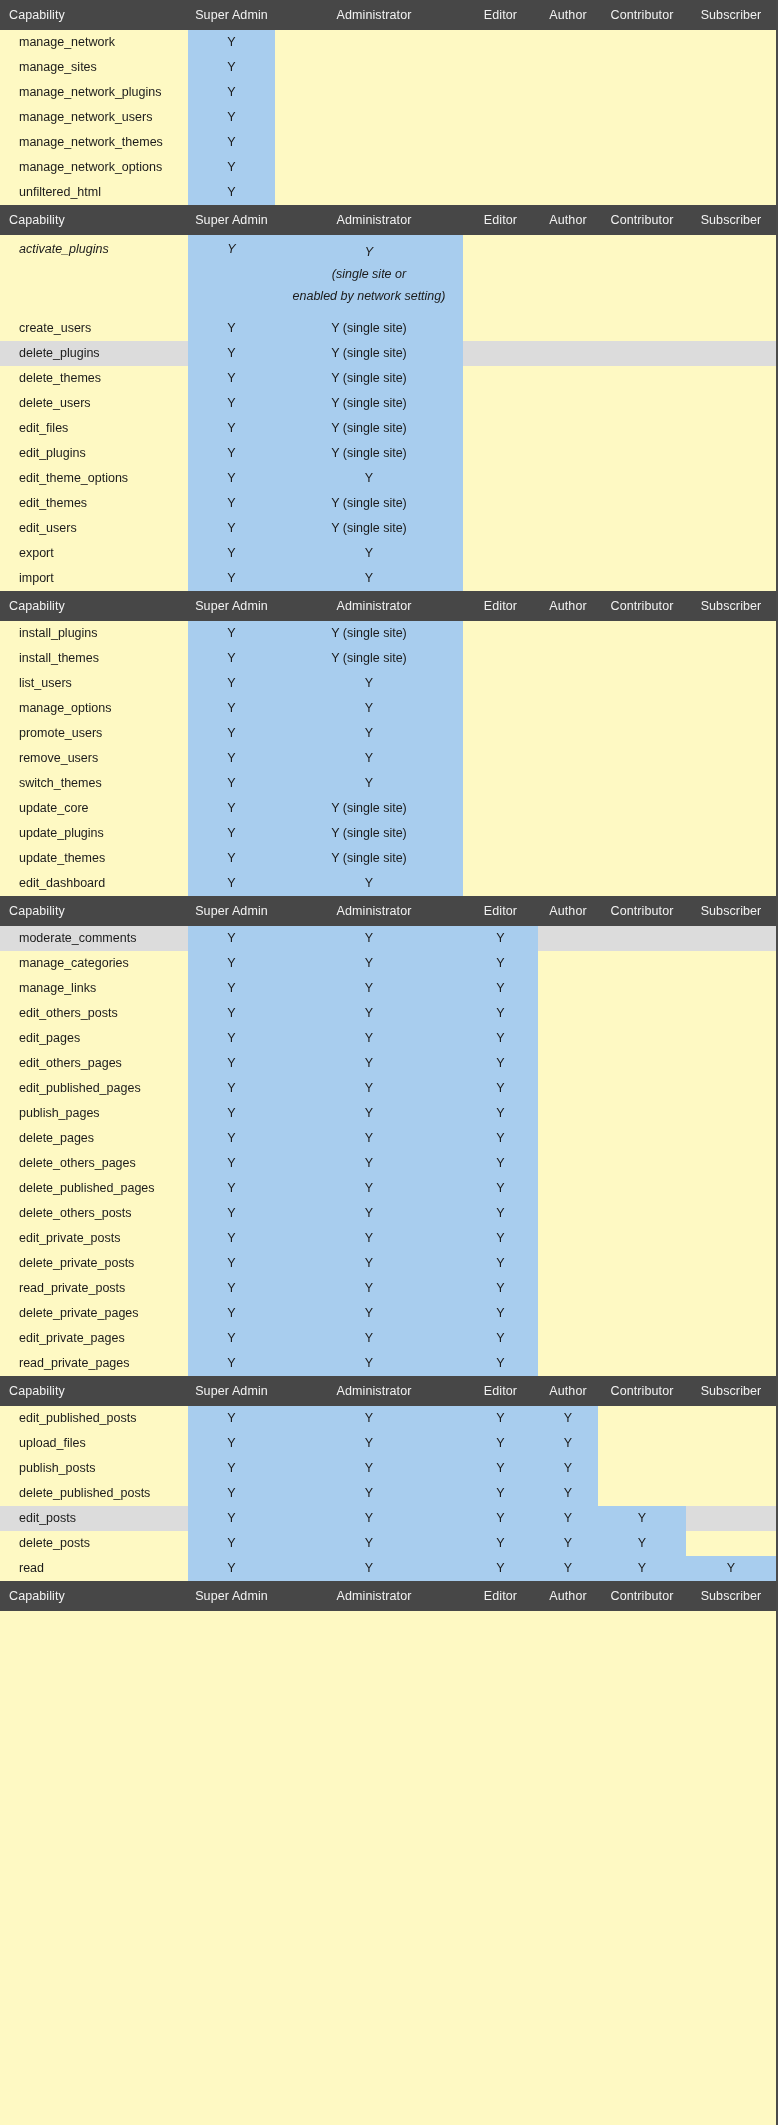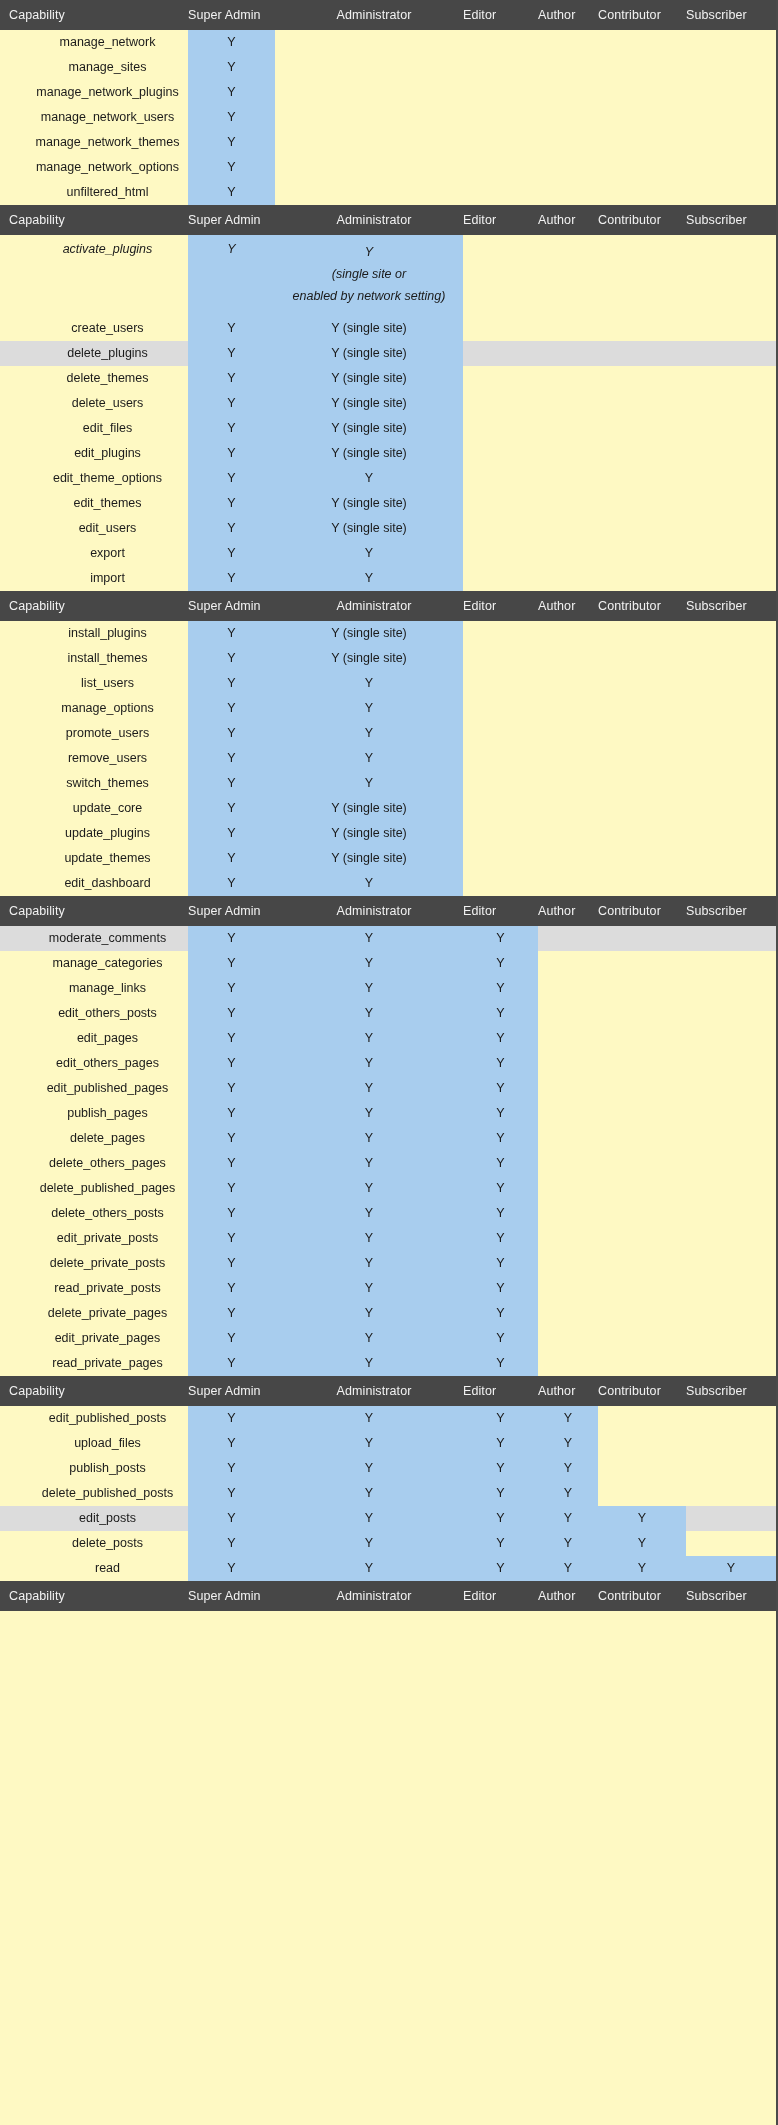--- a/index.html
+++ b/index.html
@@ -35,21 +35,21 @@
   col.c-editor { width: 75px;  }
   col.c-author { width: 60px;  }
   col.c-contrib{ width: 88px;  }
   col.c-sub    { width: 90px;  }
 
   thead th {
     background: #474747;
     color: #f2f2f2;
     font-weight: normal;
     font-size: 12.5px;
-    text-align: left;
+    text-align: center;
     height: 30px;
     padding: 0;
     vertical-align: middle;
     letter-spacing: 0.1px;
   }
   thead th.cap-head {
     text-align: left;
     padding-left: 9px;
   }
   thead th.admin-head {
@@ -59,22 +59,22 @@
   tbody td {
     font-size: 12.5px;
     color: #1b1b1b;
     text-align: center;
     height: 25px;
     padding: 0;
     vertical-align: middle;
     line-height: 1.25;
   }
   tbody td.cap-cell {
-    text-align: center;
-    padding-left: 27px;
+    text-align: left;
+    padding-left: 19px;
     white-space: nowrap;
   }
   tr.alt td { background: #dcdcdc; }
   td.hl { background: #a8cdee; }
   tr.alt td.hl { background: #a8cdee; }
   td.tall { height: 74px; vertical-align: top; padding-top: 7px; font-style: italic; }
   .multi { display: block; }
   .multi span { display: block; line-height: 1.75; }
   table.caps + table.caps { margin-top: 0; }
   .sec { margin: 0; }

